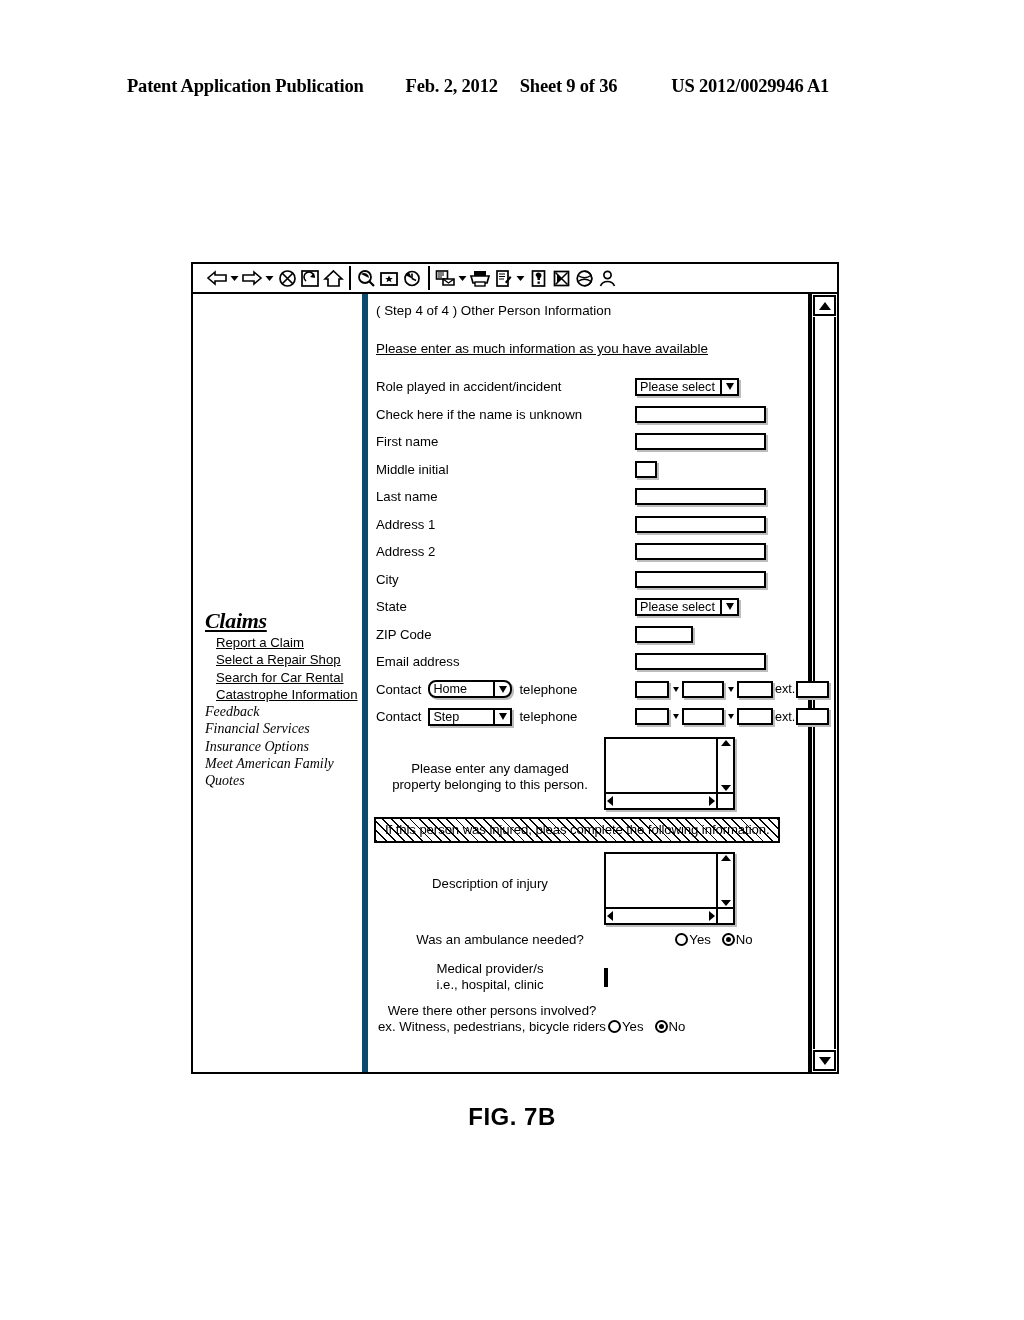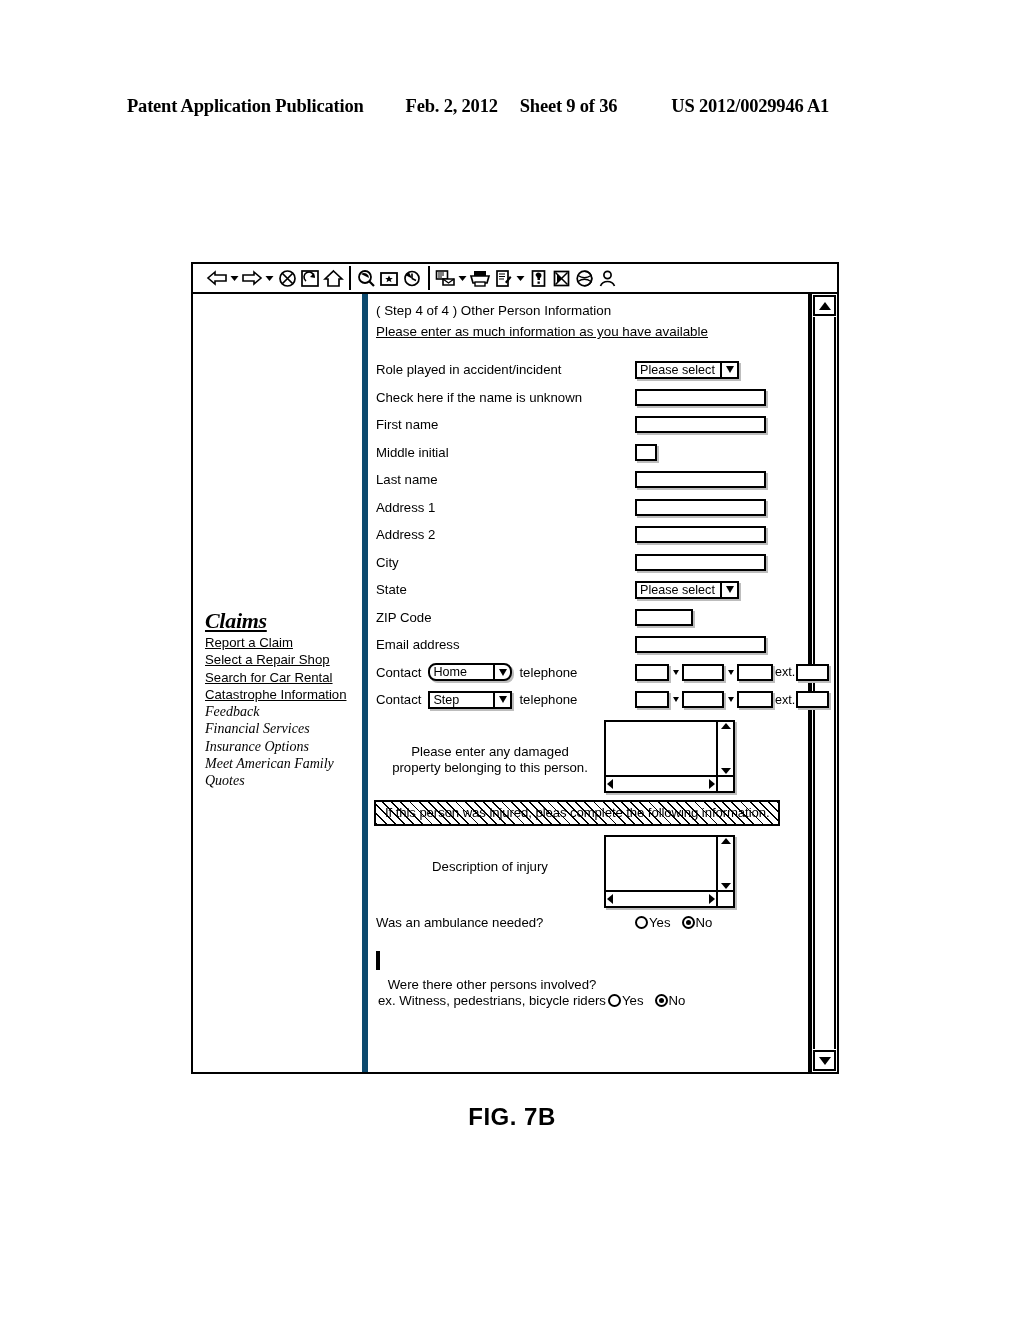--- a/index.html
+++ b/index.html
@@ -13,21 +13,21 @@
     height: 1320px;
     position: relative;
     font-family: "Liberation Sans", sans-serif;
     color: #000000;
     overflow: hidden;
   }
 
   
   .patent-header {
     position: absolute;
-    top: 96px;
+    top: 76px;
     left: 0;
     width: 1024px;
     display: flex;
     align-items: baseline;
     font-family: "Liberation Serif", serif;
     font-weight: bold;
     font-size: 18.5px;
     letter-spacing: -0.2px;
   }
   .ph-pub   { margin-left: 127px; }
@@ -104,21 +104,21 @@
     text-decoration: underline;
     letter-spacing: -0.3px;
     line-height: 24px;
     margin-bottom: 1px;
   }
   .nav-link {
     font-family: "Liberation Sans", sans-serif;
     font-size: 13.2px;
     line-height: 17.3px;
     text-decoration: underline;
-    margin-left: 0;
+    margin-left: 11px;
     white-space: nowrap;
   }
   .nav-item {
     font-family: "Liberation Serif", serif;
     font-style: italic;
     font-size: 14px;
     line-height: 17.3px;
     white-space: nowrap;
   }
 
@@ -133,21 +133,21 @@
   .pane-inner {
     position: absolute;
     left: 8px;
     top: 9px;
     right: 4px;
   }
 
   .line-title {
     font-size: 13.4px;
     line-height: 16px;
-    margin-bottom: 5px;
+    margin-bottom: 22px;
     white-space: nowrap;
   }
   .line-sub {
     font-size: 13.4px;
     line-height: 16px;
     margin-bottom: 16px;
     white-space: nowrap;
     text-decoration: underline;
   }
 
@@ -760,35 +760,39 @@
                 <span class="ta-hbar">
                   <span class="tri-lf-s"></span>
                   <span class="tri-rt-s"></span>
                 </span>
                 <span class="ta-corner"></span>
               </span>
             </span>
           </span>
         </div>
 
-        <div class="row" style="height:30px;">
+        <div class="row" style="height:30px;justify-content:center;">
           <span class="lbl">Was an ambulance needed?</span>
           <span class="ctl radio-grp">
             <span class="radio-opt">
               <span class="radio-dot"></span>
               <span>Yes</span>
             </span>
             <span class="radio-opt">
               <span class="radio-dot on"></span>
               <span>No</span>
             </span>
           </span>
         </div>
 
         <div class="row-block" style="margin-top:6px;">
+          <span class="lbl">
+            <span>Medical provider/s</span><br>
+            <span>i.e., hospital, clinic</span>
+          </span>
           <span class="ctl" style="padding-top:9px;">
             <span class="fld w-med"></span>
           </span>
         </div>
 
         <div class="row-block" style="margin-top:9px;">
           <span class="lbl" style="width:232px;">
             <span>Were there other persons involved?</span><br>
             <span>ex. Witness, pedestrians, bicycle riders</span>
           </span>

